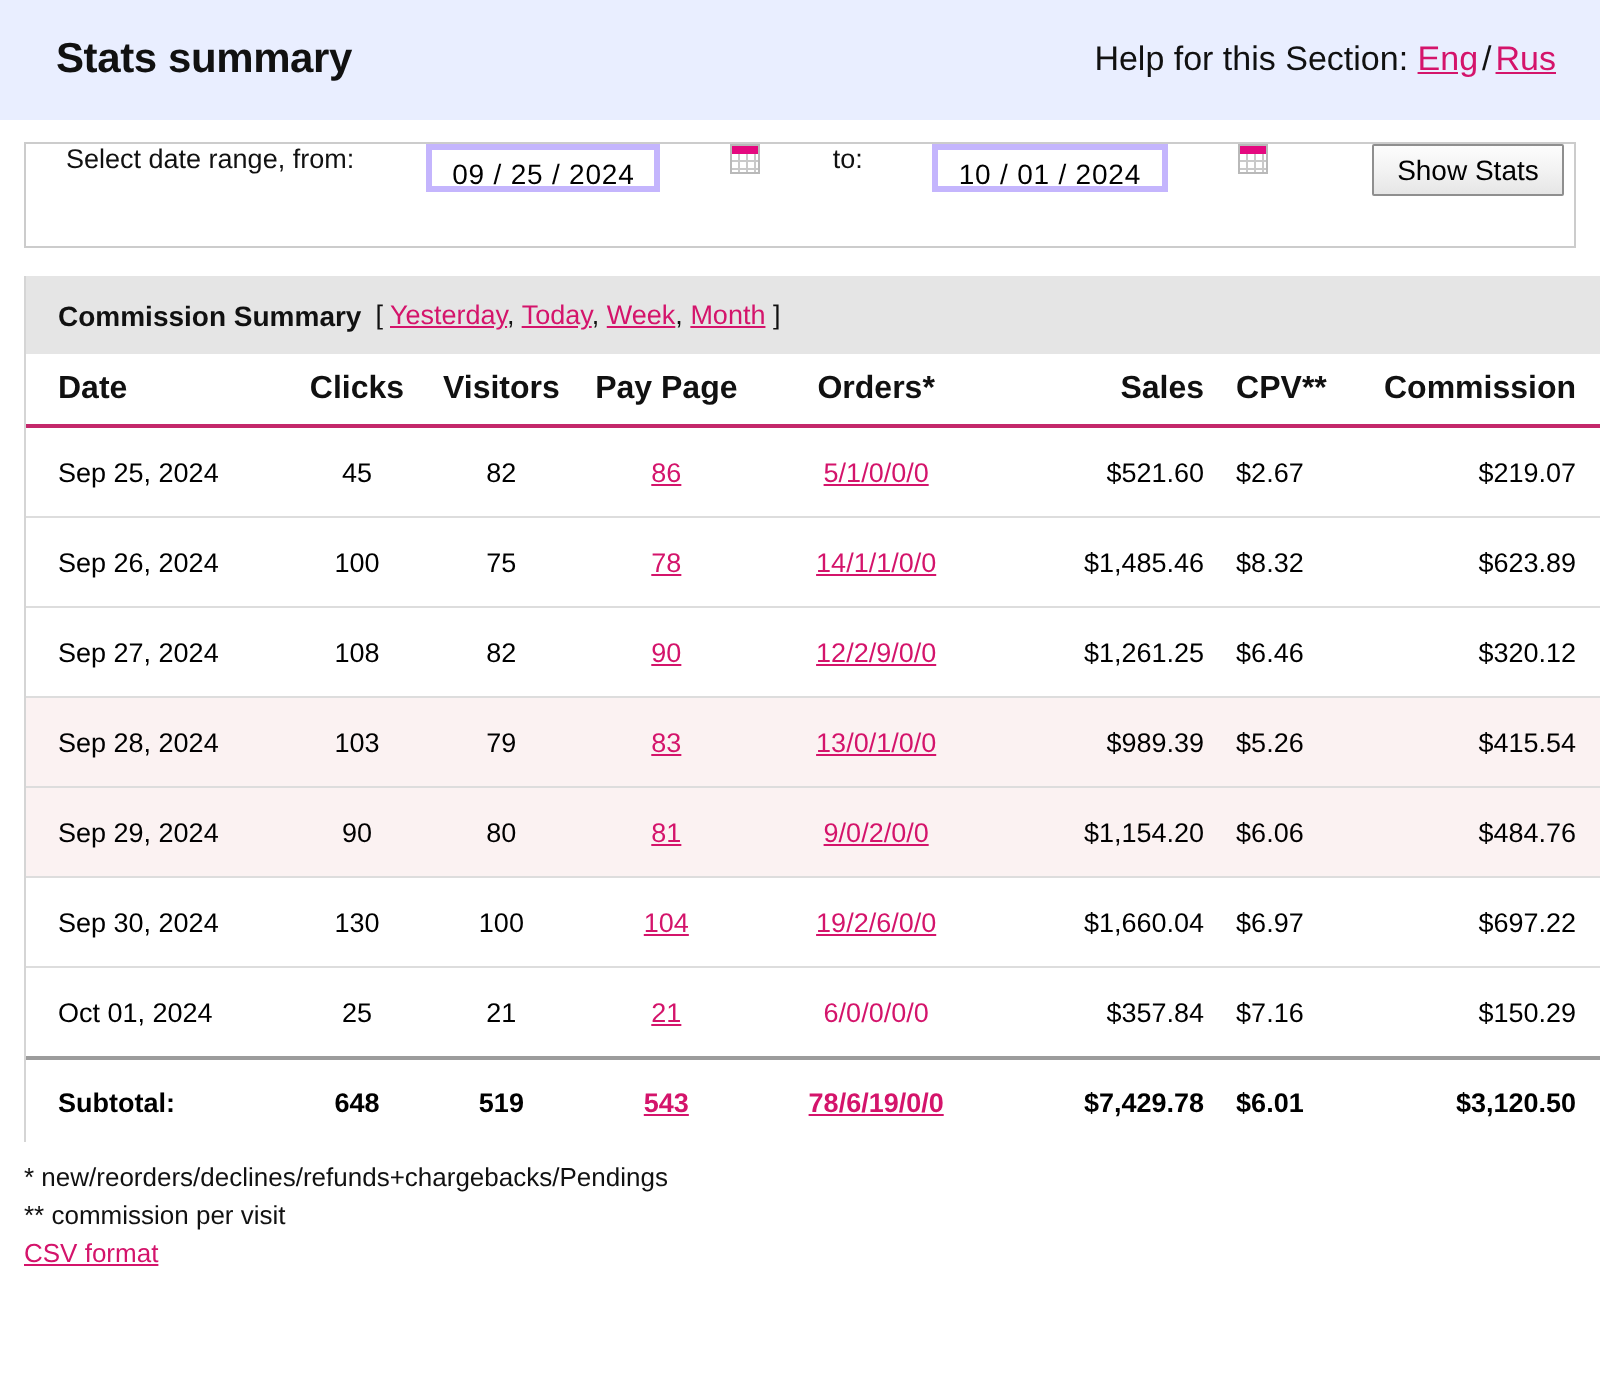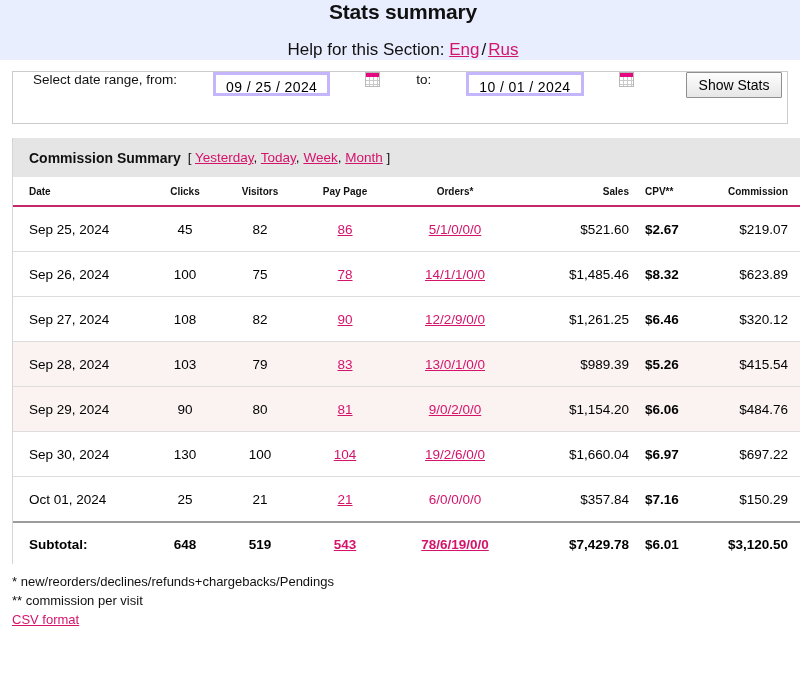--- a/index.html
+++ b/index.html
@@ -18,21 +18,20 @@
 
   
   .header-band {
     background: #e9eeff;
     height: 60px;
     display: flex;
     align-items: center;
     justify-content: space-between;
     padding: 0 22px 0 28px;
     box-sizing: border-box;
-    flex-direction: column;
   }
   .page-title {
     font-size: 21px;
     font-weight: bold;
     letter-spacing: -0.2px;
     color: #111111;
   }
   .help-block {
     font-size: 17px;
     color: #111111;
@@ -149,21 +148,21 @@
   .quick-links { color: #111111; }
   .quick-links .sep { color: #111111; }
 
   table.stats {
     width: 100%;
     border-collapse: collapse;
     font-size: 13px;
   }
   table.stats th {
     font-weight: bold;
-    font-size: 10px;
+    font-size: 16px;
     color: #111111;
     padding: 9px 0 8px 0;
     border-bottom: 2px solid #c4286b;
     background: #ffffff;
     white-space: nowrap;
   }
   table.stats td {
     padding: 15px 0 14px 0;
     border-bottom: 1px solid #dddddd;
     color: #000000;
@@ -172,21 +171,21 @@
   }
   tr.alt td { background: #fbf2f2; }
 
   
   .c-date   { text-align: left;  padding-left: 16px !important; width: 120px; }
   .c-clicks { text-align: center; width: 72px; }
   .c-vis    { text-align: center; width: 78px; }
   .c-pay    { text-align: center; width: 92px; }
   .c-ord    { text-align: center; width: 128px; }
   .c-sales  { text-align: right;  width: 110px; }
-  .c-cpv    { text-align: left;   padding-left: 16px !important; width: 78px; font-weight: bold; }
+  .c-cpv    { text-align: left;   padding-left: 16px !important; width: 78px; }
   .c-comm   { text-align: right;  padding-right: 12px !important; }
 
   th.c-cpv { padding-left: 16px !important; }
   th.c-comm { padding-right: 12px !important; }
   th.c-date { padding-left: 16px !important; }
 
   tr.subtotal td {
     font-weight: bold;
     border-top: 2px solid #9c9c9c;
     border-bottom: none;

